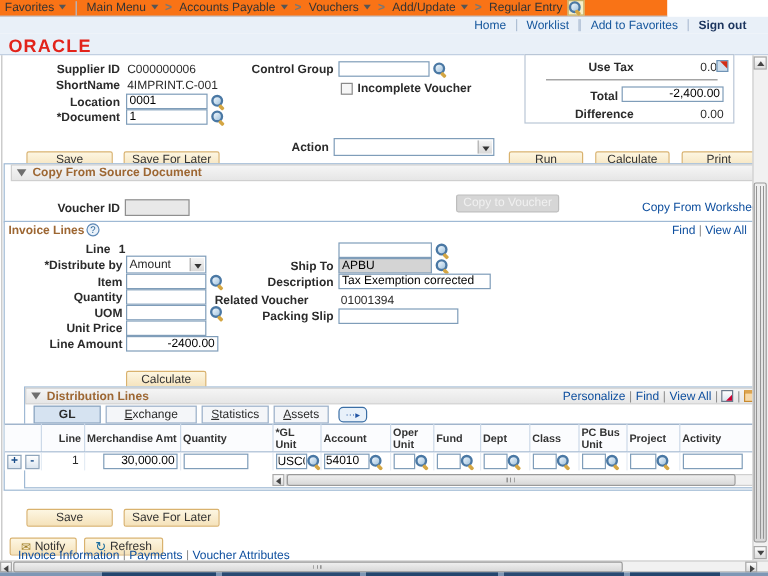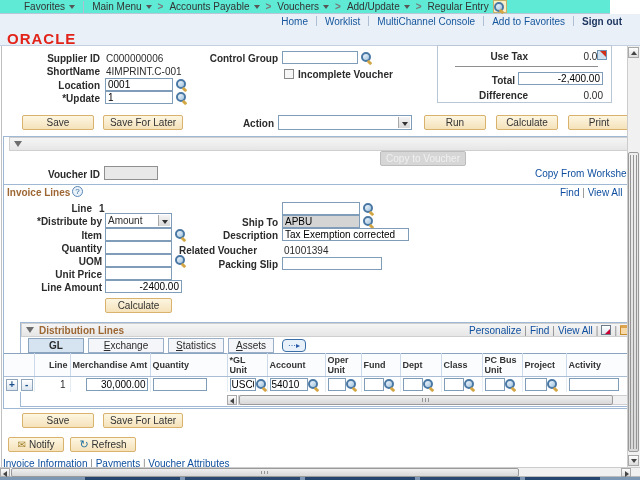--- a/index.html
+++ b/index.html
@@ -1,37 +1,37 @@
 <!DOCTYPE html>
 <html><head>
 <meta charset="utf-8">
 <style>
   html,body{margin:0;padding:0;background:#fff;}
   *{box-sizing:border-box;font-family:"Liberation Sans",sans-serif;}
   .screen{position:relative;width:640px;height:480px;overflow:hidden;background:#fff;font-size:10px;color:#2b2b2b;}
   
-  .bar1{position:absolute;left:0;top:0;width:610px;height:14px;background:#5eead4;border-bottom:1px solid #b7c7da;display:flex;align-items:center;padding-left:24px;white-space:nowrap;}
+  .bar1{position:absolute;left:0;top:0;width:556px;height:14px;background:#f97316;border-bottom:1px solid #b7c7da;display:flex;align-items:center;padding-left:4px;white-space:nowrap;}
   .bar2{position:absolute;left:0;top:14px;width:640px;height:14px;background:#e9f0f8;display:flex;align-items:center;justify-content:flex-end;padding-right:10px;}
   .band{position:absolute;left:0;top:28px;width:640px;height:18px;background:#e9f0f8;border-bottom:1px solid #c2d0e2;}
   .logo{position:absolute;left:7px;top:2px;font-size:15px;font-weight:bold;color:#e2231a;letter-spacing:1px;}
   .bc-item{color:#333;cursor:pointer;}
   .caret{display:inline-block;width:0;height:0;border-left:3px solid transparent;border-right:3px solid transparent;border-top:4px solid #555;margin-left:4px;vertical-align:middle;}
   .bc-divider{display:inline-block;width:1px;height:12px;background:#aebfd4;margin:0 8px;}
   .bc-sep{color:#777;margin:0 6px;font-weight:bold;}
   .bc-sep::before{content:">";}
   .bc-search{display:inline-block;width:14px;height:13px;border:1px solid #c3b169;background:#f7efc8;margin-left:4px;position:relative;cursor:pointer;}
   .nav-link{color:#15569c;text-decoration:none;padding:0 8px;cursor:pointer;}
   .nav-sep{width:1px;height:10px;background:#aebfd4;}
   .signout{font-weight:bold;color:#1c355e;}
   
   .lbl{position:absolute;font-weight:bold;color:#2b2b2b;text-align:right;white-space:nowrap;}
   .val{position:absolute;white-space:nowrap;}
   .inp{position:absolute;height:13px;border:1px solid #7f9db9;background:#fff;font-size:10px;padding:0 2px;}
   .ta-r{text-align:right;}
-  .btn{position:absolute;height:15px;background:linear-gradient(#fdf6e2,#f5e2ba);border:1px solid #d9b26e;border-radius:2px;font-size:10px;color:#333;text-align:center;line-height:13px;cursor:pointer;}
+  .btn{position:absolute;height:15px;background:linear-gradient(#fdf6e2,#f5e2ba);border:1px solid #d9b26e;border-radius:2px;font-size:10px;color:#333;text-align:center;line-height:13px;cursor:pointer;margin-top:11px;}
   .btn-disabled{background:#d6d6d6;border:1px solid #bdbdbd;color:#f0f0f0;cursor:default;}
   .link{position:absolute;color:#0d4e9e;text-decoration:none;cursor:pointer;white-space:nowrap;}
   .box{position:absolute;border:1px solid #b9c6d6;background:#fff;}
   .secbar{position:absolute;height:14px;background:linear-gradient(#f5f5f5,#e6e6e6);border:1px solid #cfcfcf;display:flex;align-items:center;padding-left:4px;}
   .sectitle{color:#9d6733;font-weight:bold;margin-left:5px;}
   .tri{display:inline-block;width:0;height:0;border-left:4px solid transparent;border-right:4px solid transparent;border-top:6px solid #6e6e6e;cursor:pointer;}
   .groupbox{position:absolute;border:1px solid #9fb9d4;background:#fff;}
   
   .lk{position:absolute;width:12px;height:12px;cursor:pointer;}
   .lk::before{content:"";position:absolute;left:0;top:0;width:6px;height:6px;border:2px solid #4a78a4;border-radius:50%;background:linear-gradient(135deg,#f0f7fd,#a3c4de);}
@@ -102,41 +102,40 @@
     <span class="bc-sep"></span>
     <span class="bc-item"><span>Regular Entry</span></span>
     <span class="bc-search"><span class="lk inl" style="width:11px;height:11px;"></span></span>
   </div>
 
   <div class="bar2">
     <a class="nav-link">Home</a>
     <span class="nav-sep"></span>
     <a class="nav-link">Worklist</a>
     <span class="nav-sep"></span>
-    <a class="nav-link">MultiChannel Console</a>
     <span class="nav-sep"></span>
     <a class="nav-link">Add to Favorites</a>
     <span class="nav-sep"></span>
     <a class="nav-link signout">Sign out</a>
   </div>
 
   <div class="band">
     <span class="logo">ORACLE</span>
   </div>
 
   <div class="vline" style="left:1px;top:46px;height:421px;"></div>
 
   <div class="lbl" style="left:0;top:53px;width:100px;">Supplier ID</div>
   <div class="val" style="left:106px;top:53px;">C000000006</div>
   <div class="lbl" style="left:0;top:66px;width:100px;">ShortName</div>
   <div class="val" style="left:106px;top:66px;">4IMPRINT.C-001</div>
   <div class="lbl" style="left:0;top:80px;width:100px;">Location</div>
   <input class="inp" style="left: 105px; top: 78px; width: 68px;" value="0001">
   <span class="lk" style="left:176px;top:79px;"></span>
-  <div class="lbl" style="left:0;top:93px;width:100px;">*Update</div>
+  <div class="lbl" style="left:0;top:93px;width:100px;">*Document</div>
   <input class="inp" style="left: 105px; top: 91px; width: 68px;" value="1">
   <span class="lk" style="left:176px;top:92px;"></span>
 
   <div class="lbl" style="left:180px;top:53px;width:98px;">Control Group</div>
   <input class="inp" style="left: 282px; top: 51px; width: 76px;" value="">
   <span class="lk" style="left:361px;top:52px;"></span>
   <span class="cb" style="left:284px;top:69px;"></span>
   <div class="val" style="left:298px;top:69px;font-weight:bold;">Incomplete Voucher</div>
 
   <div class="box" style="left:437px;top:45px;width:175px;height:58px;"></div>
@@ -155,20 +154,21 @@
   <div class="sel" style="left:278px;top:115px;width:134px;">
       <span class="dk"></span>
     </div>
   <div class="btn" style="left:424px;top:115px;width:62px;">Run</div>
   <div class="btn" style="left:496px;top:115px;width:62px;">Calculate</div>
   <div class="btn" style="left:568px;top:115px;width:62px;">Print</div>
 
   <div class="groupbox" style="left:3px;top:136px;width:634px;height:50px;"></div>
   <div class="secbar" style="left:9px;top:137px;width:621px;">
     <span class="tri"></span>
+    <span class="sectitle">Copy From Source Document</span>
   </div>
   <div class="lbl" style="left:20px;top:169px;width:80px;">Voucher ID</div>
   <input class="inp" style="left: 104px; top: 166px; width: 54px; height: 14px; background: rgb(232, 232, 232); border: 1px solid rgb(143, 143, 143);" disabled="">
   <div class="btn btn-disabled" style="left:380px;top:151px;width:86px;">Copy to Voucher</div>
   <a class="link" style="left:535px;top:168px;">Copy From Worksheet</a>
 
   <div class="groupbox" style="left:3px;top:184px;width:634px;height:225px;"></div>
   <div class="val" style="left:7px;top:187px;color:#9d6733;font-weight:bold;">Invoice Lines</div>
   <span class="help" style="left:72px;top:186px;"></span>
   <div style="position:absolute;left:560px;top:187px;width:62px;overflow:hidden;white-space:nowrap;">
@@ -293,21 +293,21 @@
       <span class="icon-env">✉</span>
       <span>Notify</span>
     </div>
   <div class="btn btn-flex" style="left:70px;top:437px;width:66px;">
       <span class="icon-ref">↻</span>
       <span>Refresh</span>
     </div>
   <div class="btn" style="left:633px;top:437px;width:10px;"></div>
 
   <div style="position:absolute;left:3px;top:458px;white-space:nowrap;">
-    <a class="link" style="position:static;">Invoice Information</a>
+    <a class="link" style="position:static;margin-left:12px;">Invoice Information</a>
     <span style="color:#888;"> | </span>
     <a class="link" style="position:static;">Payments</a>
     <span style="color:#888;"> | </span>
     <a class="link" style="position:static;">Voucher Attributes</a>
   </div>
 
   <div class="sb-track" style="left:627px;top:46px;width:13px;height:421px;border-left:1px solid #cccccc;"></div>
   <div class="sb-btn" style="left:628px;top:47px;width:11px;height:11px;">
       <span class="arr arr-u"></span>
     </div>

